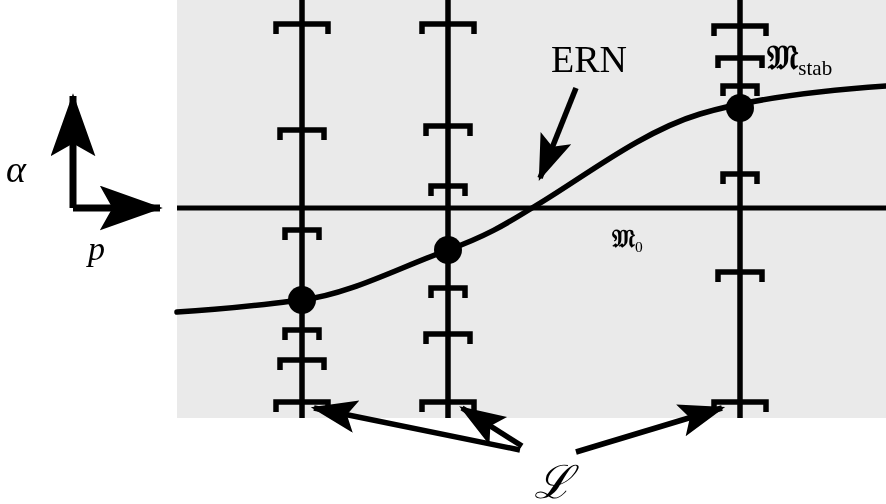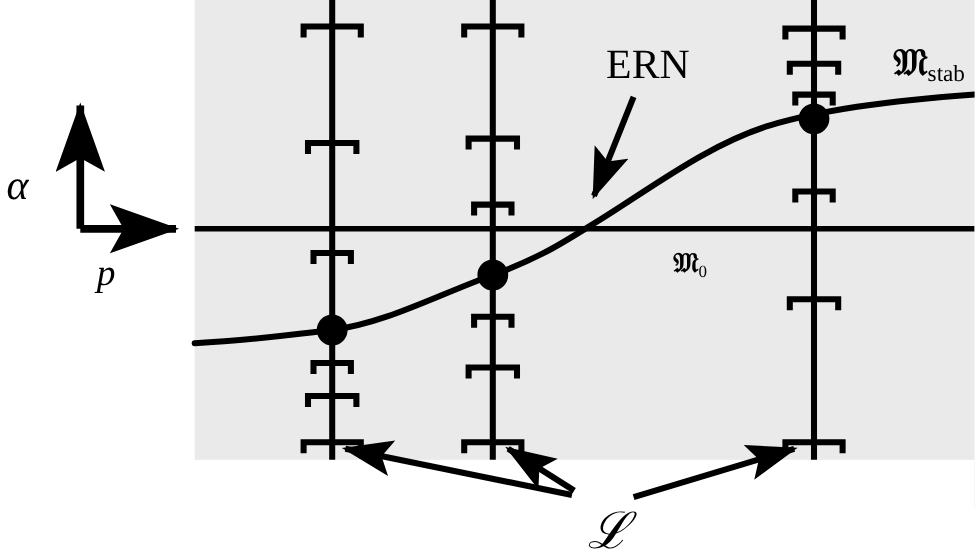--- a/index.html
+++ b/index.html
@@ -91,19 +91,19 @@
   <div class="lbl serif ital" id="lab-alpha" style="font-size: 38px; left: 6px; top: 150px;">α</div>
 
   <div class="lbl serif ital" id="lab-p" style="font-size: 34px; left: 88px; top: 232px;">p</div>
 
   <div class="lbl serif" id="lab-ern" style="font-size: 38px; left: 551px; top: 40px;">ERN</div>
 
   <div class="lbl" id="lab-m0" style="font-size: 25px; left: 612px; top: 226px;">
     <span class="frak">𝔐</span><span class="sub serif">0</span>
   </div>
 
-  <div class="lbl" id="lab-mstab" style="font-size: 34px; left: 767px; top: 40px; margin-left: 45px;">
+  <div class="lbl" id="lab-mstab" style="font-size: 34px; left: 767px; top: 40px;">
     <span class="frak">𝔐</span><span class="sub serif">stab</span>
   </div>
 
   <div class="lbl serif ital" id="lab-L" style="font-size: 46px; left: 534px; top: 460px;">ℒ</div>
 
 </div>
 
 </body></html>

